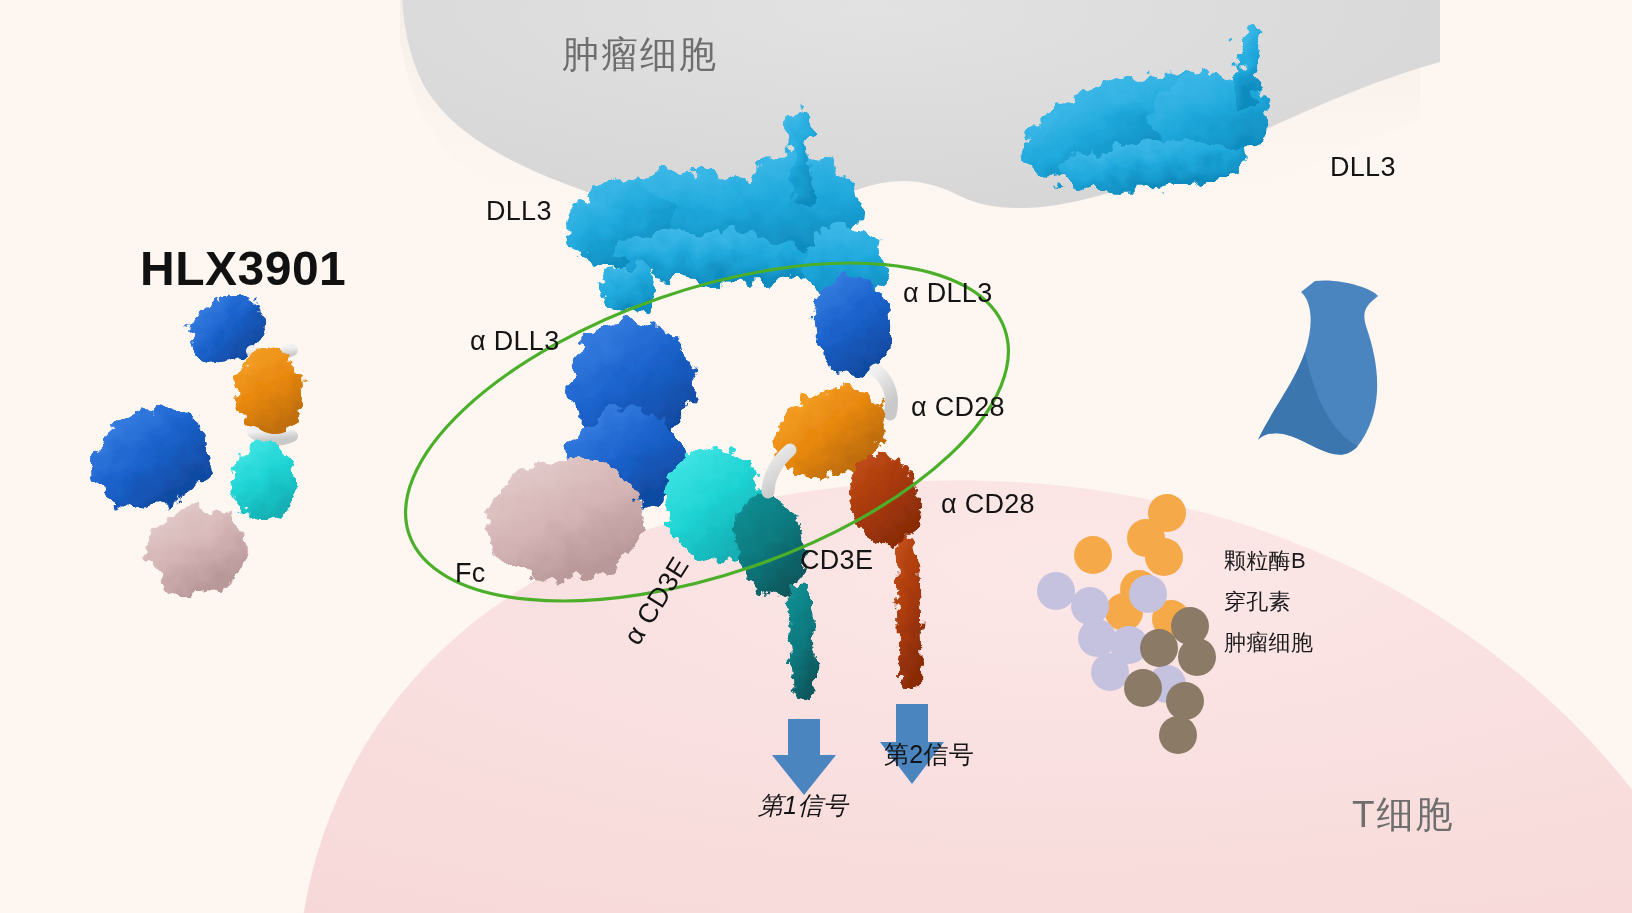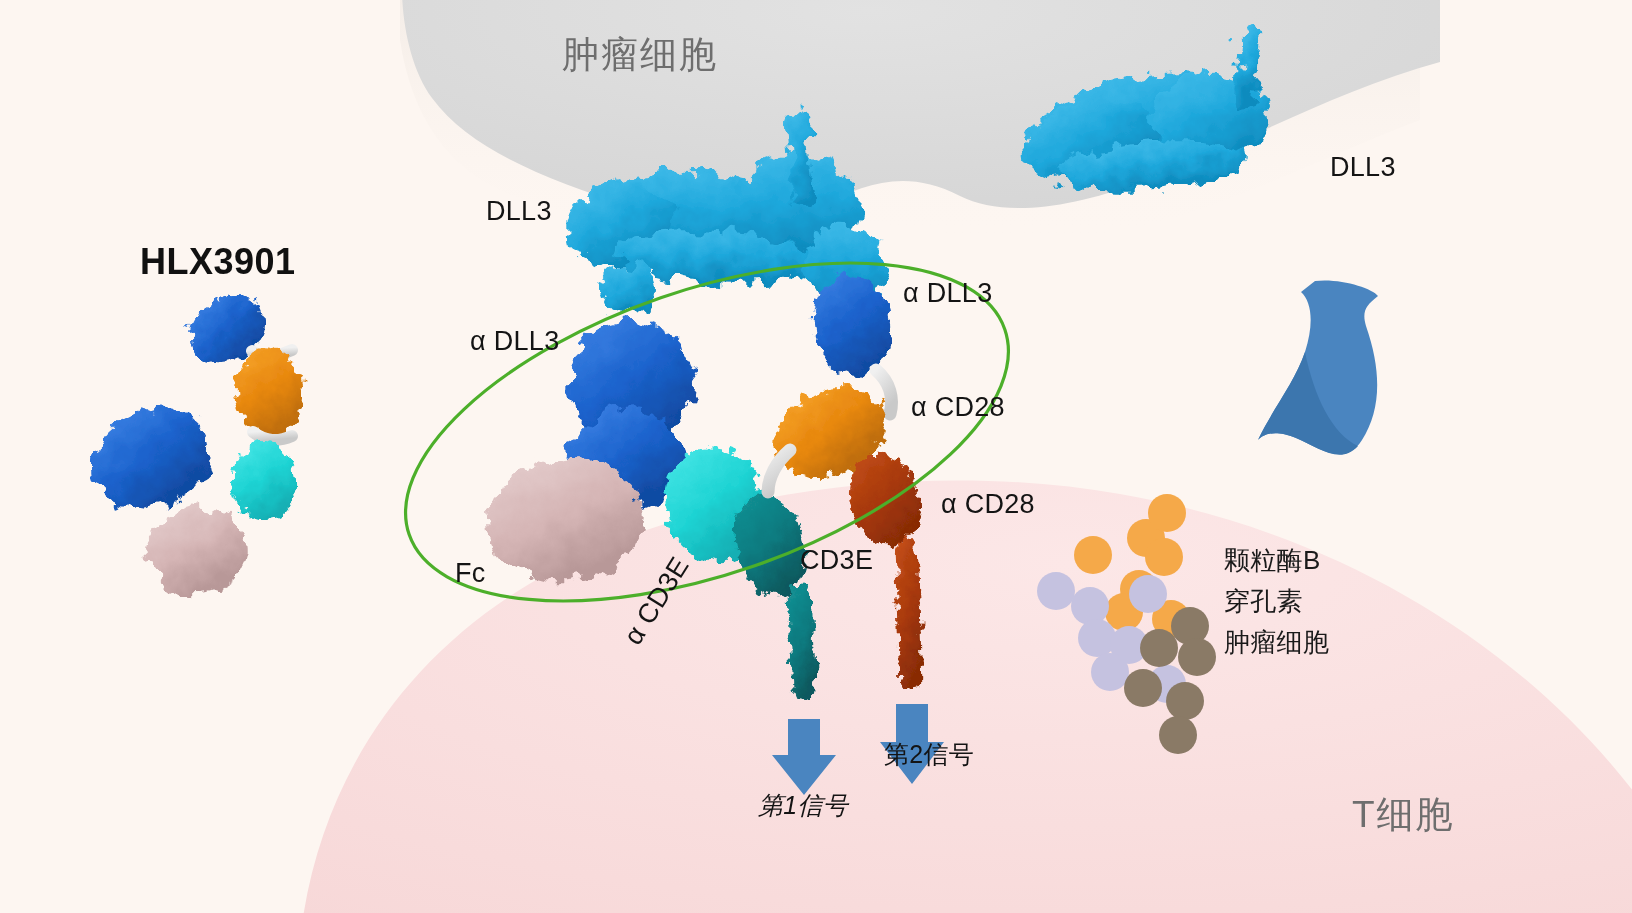--- a/index.html
+++ b/index.html
@@ -10,23 +10,23 @@
     overflow:hidden;position:relative;
   }
   #stage{position:absolute;inset:0;width:1632px;height:913px;}
   svg.layer{position:absolute;left:0;top:0;width:1632px;height:913px;overflow:visible;}
   .lbl{
     position:absolute;color:#141414;font-size:27px;
     font-family:"Liberation Sans","DejaVu Sans",sans-serif;
     white-space:nowrap;letter-spacing:.3px;
   }
   .lbl-cell{color:#6E6E6E;font-size:37px;letter-spacing:2px;}
-  .lbl-drug{color:#111;font-size:36px;font-weight:bold;letter-spacing:.5px;}
+  .lbl-drug{color:#111;font-size:48px;font-weight:bold;letter-spacing:.5px;}
   .lbl-sig{font-size:25px;}
-  .lbl-gran{font-size:26px;line-height:41px;color:#1a1a1a;}
+  .lbl-gran{font-size:22px;line-height:41px;color:#1a1a1a;}
   .rot-cd3e{transform:rotate(-58deg);transform-origin:left top;}
 </style>
 </head>
 <body>
 
 <div id="stage">
 
 <svg class="layer" viewBox="0 0 1632 913">
   <defs>
     <radialGradient id="gTumor" cx="45%" cy="25%" r="85%">

